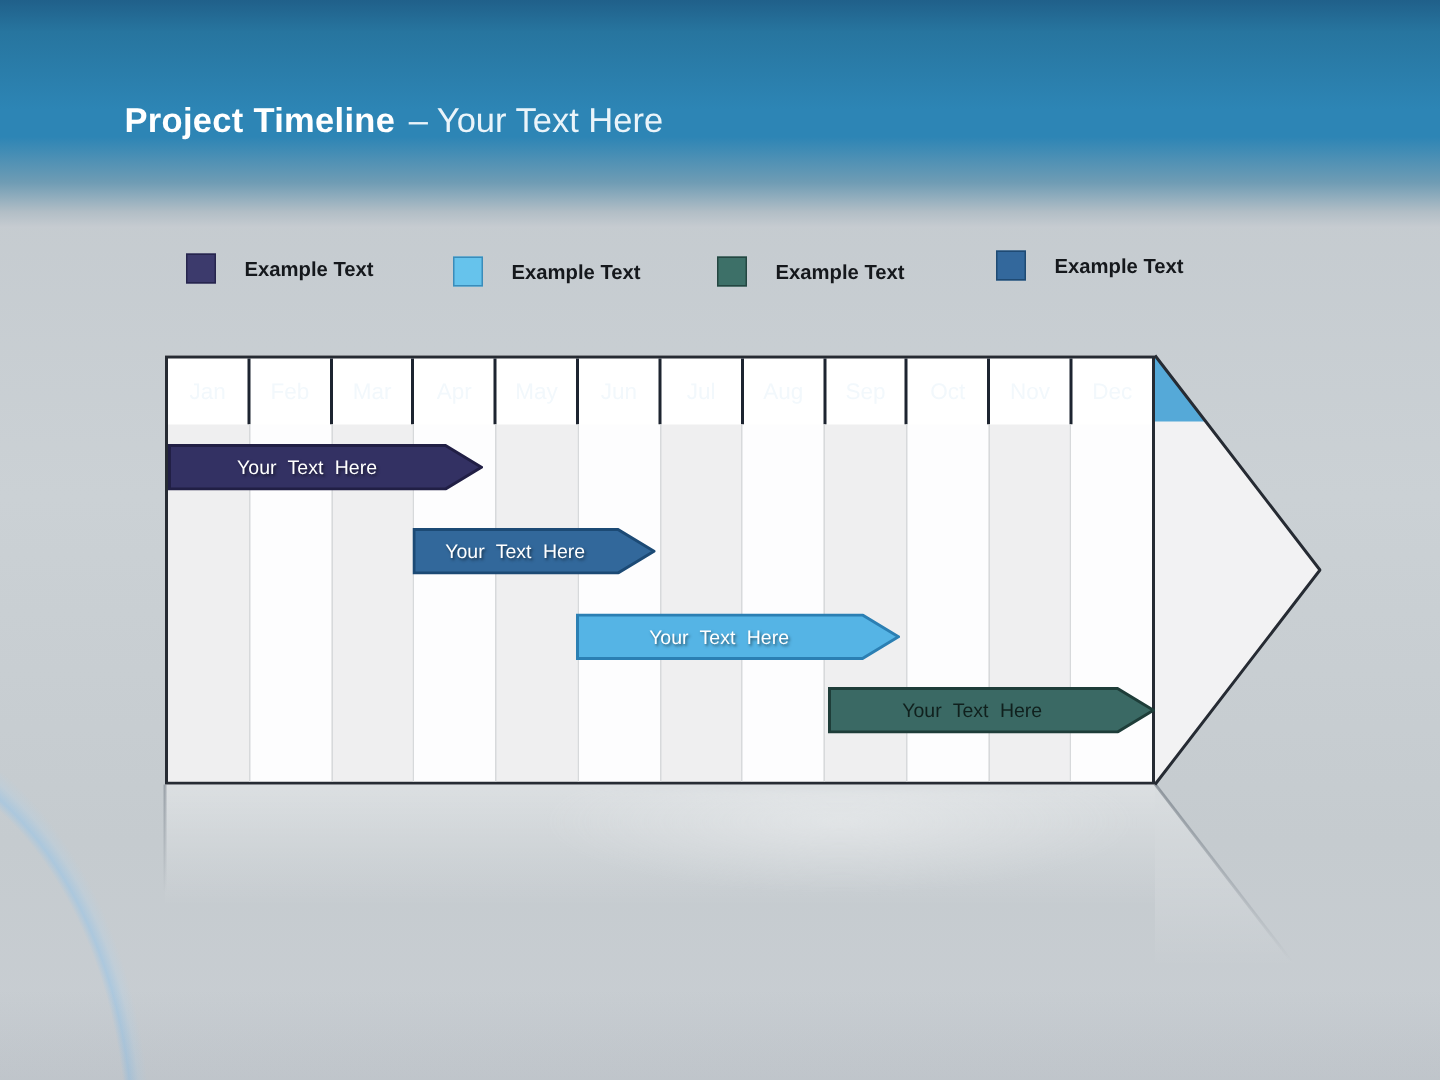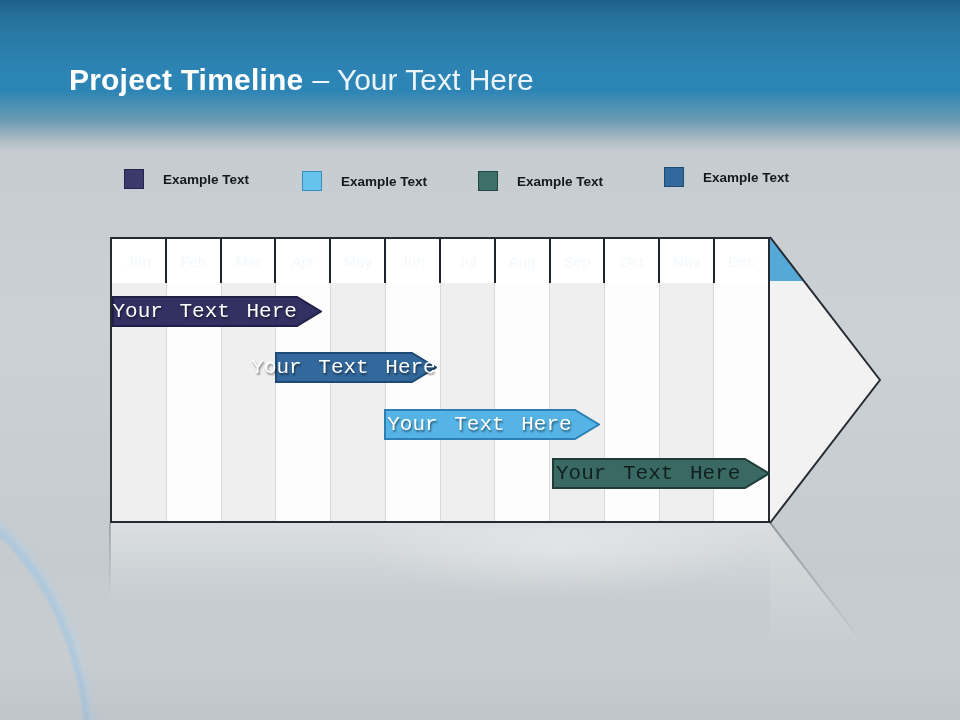--- a/index.html
+++ b/index.html
@@ -5,21 +5,21 @@
   html,body{margin:0;padding:0;background:#9aa0a6;}
   .slide{position:relative;width:960px;height:720px;overflow:hidden;
          font-family:"Liberation Sans",sans-serif;background:#c7ccd1;}
   
   .bg-base{position:absolute;inset:0;
     background:linear-gradient(180deg,#c1c7cc 0%,#cbd1d5 46%,#c5cbcf 78%,#c9ced3 100%);}
   
   .header-band{position:absolute;left:0;top:0;width:960px;height:152px;
     background:linear-gradient(180deg,#20608a 0%,#27759f 14%,#2d85b5 48%,#2d85b5 60%,
       #6f9cb4 80%,#b2bec6 93%,#c7ccd1 100%);}
-  .title{position:absolute;left:69px;top:60px;white-space:nowrap;font-size:30px;line-height:40px;}
+  .title{position:absolute;left:83px;top:60px;white-space:nowrap;font-size:23px;line-height:40px;}
   .title-bold{font-weight:bold;color:#ffffff;letter-spacing:.2px;}
   .title-rest{font-weight:normal;color:#eaf4fa;margin-left:9px;}
   
   .legend-item{position:absolute;top:169px;display:flex;align-items:center;gap:19px;padding-left:16px;}
   .legend-item:nth-of-type(1){left:108px;}
   .legend-item:nth-of-type(2){left:286px;top:171px;}
   .legend-item:nth-of-type(3){left:462px;top:171px;}
   .legend-item:nth-of-type(4){left:648px;top:167px;}
   .swatch{width:20px;height:20px;border:1.5px solid;box-sizing:border-box;flex:0 0 auto;}
   .legend-label{font-weight:bold;font-size:13.5px;color:#15181c;white-space:nowrap;}
@@ -34,21 +34,21 @@
   .gcol{flex:1;border-left:1px solid #d7d9db;box-sizing:border-box;}
   .gcol:first-child{border-left:none;}
   .gcol.odd{background:#efeff0;}
   .gcol.even{background:#fdfdfe;}
   
   .arrow-tip{position:absolute;left:769px;top:236px;z-index:1;}
   
   .bar{position:absolute;z-index:5;}
   .bar svg{display:block;}
   .bar-label{position:absolute;top:0;left:0;height:100%;display:flex;align-items:center;
-             justify-content:center;font-size:21px;word-spacing:4px;white-space:nowrap;font-family:Liberation Mono, monospace;}
+             justify-content:center;font-size:13px;word-spacing:4px;white-space:nowrap;}
   .bar-label.lite{color:#ffffff;text-shadow:1px 1.5px 2px rgba(0,0,0,.5);}
   .bar-label.dark{color:#10201d;}
   
   .refl-band{position:absolute;left:110px;top:523px;width:660px;height:88px;pointer-events:none;
     background:linear-gradient(180deg,rgba(255,255,255,.38),rgba(255,255,255,0) 92%);}
   .refl-tri{position:absolute;left:770px;top:523px;width:111px;height:144px;pointer-events:none;
     clip-path:polygon(0 0,100% 100%,0 100%);
     background:linear-gradient(180deg,rgba(255,255,255,.34),rgba(255,255,255,0) 85%);}
   .refl-diag{position:absolute;left:769px;top:523px;width:2px;height:150px;pointer-events:none;
     background:linear-gradient(180deg,rgba(70,80,92,.45),rgba(70,80,92,0));

